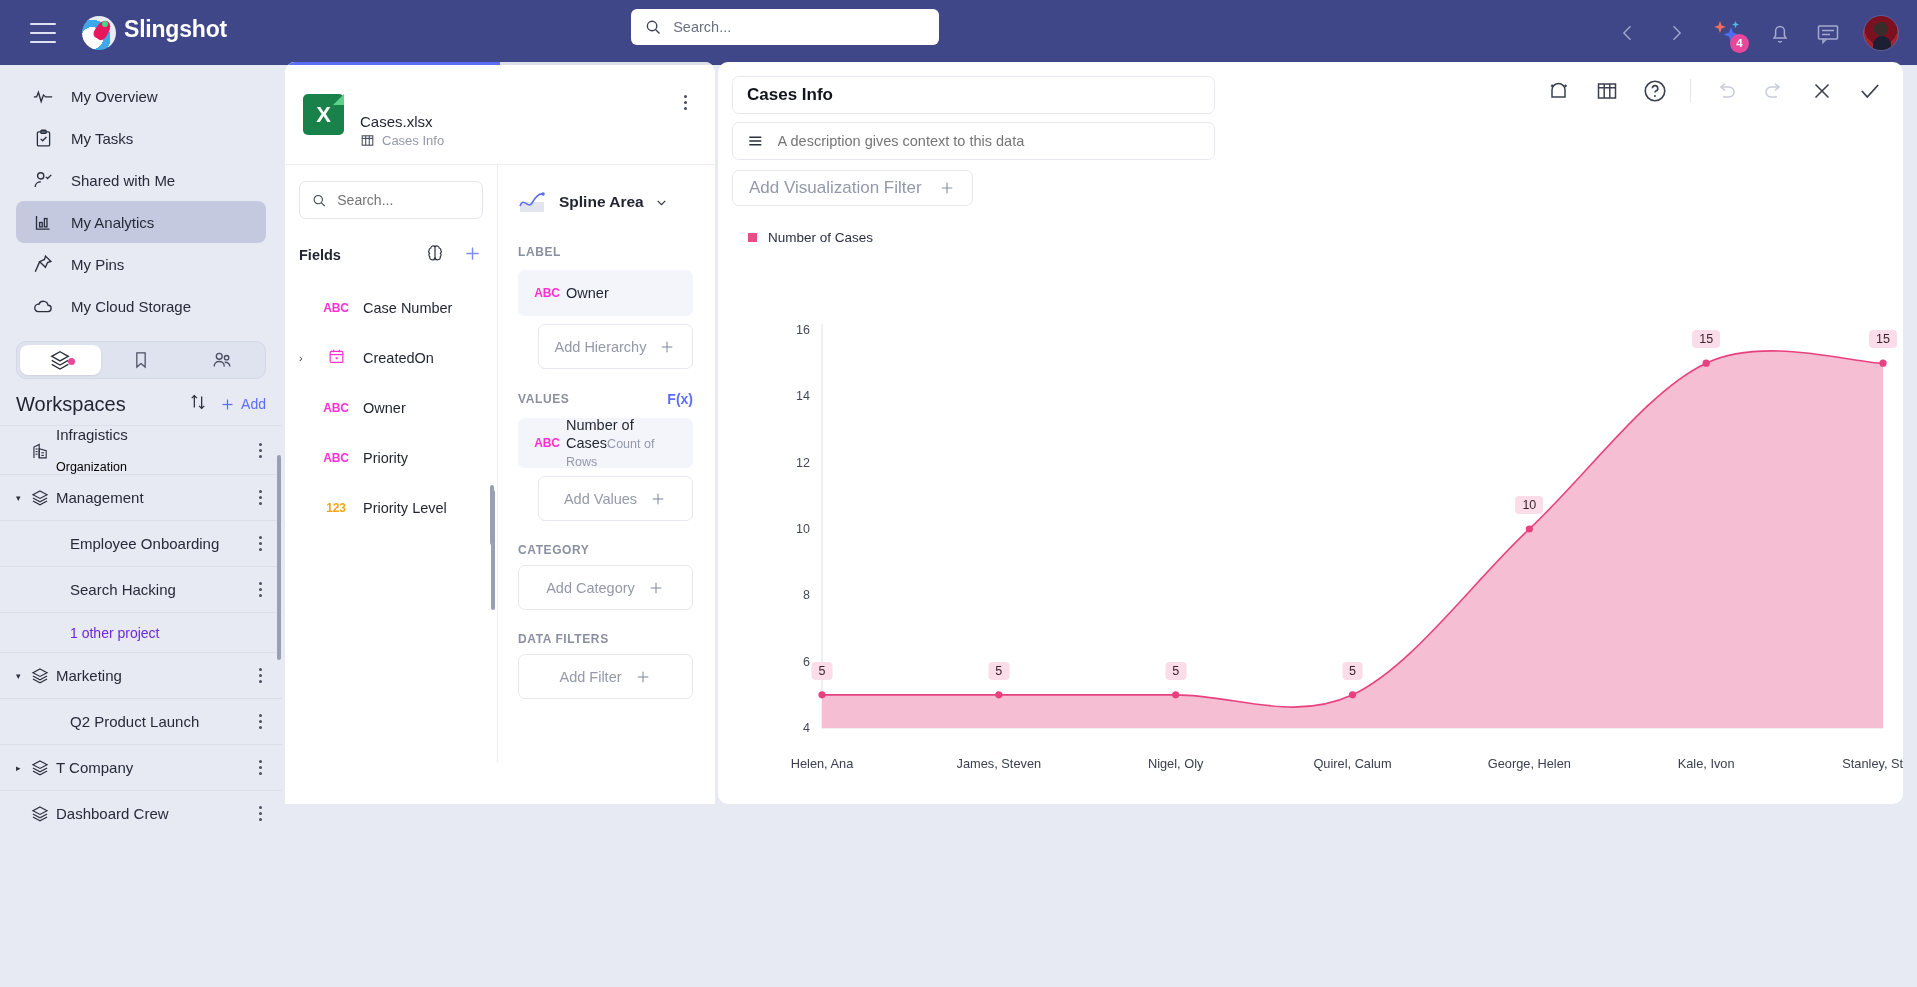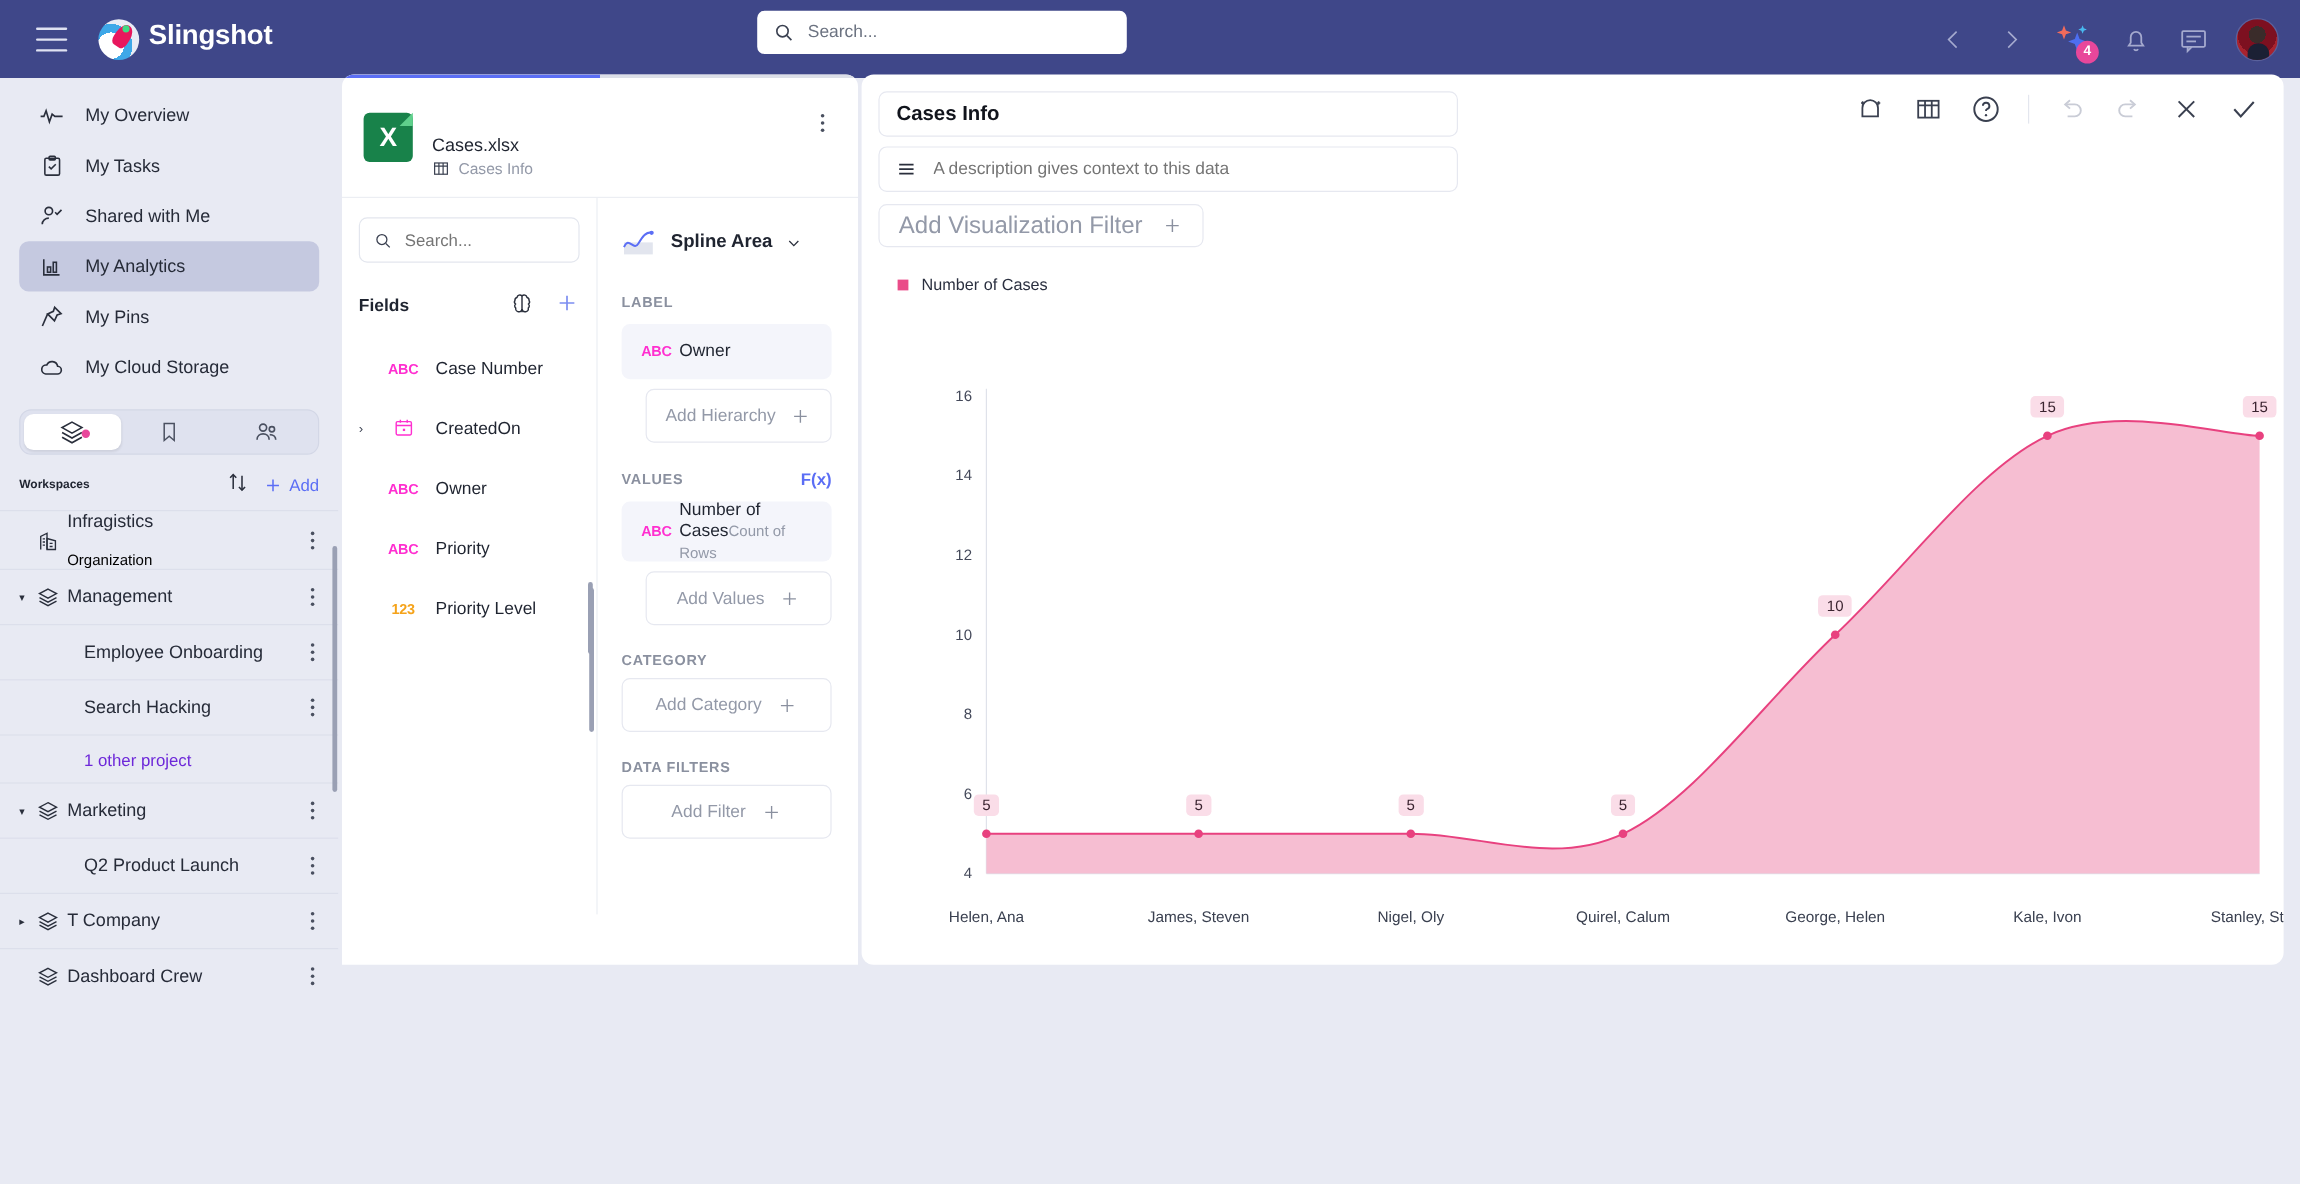--- a/index.html
+++ b/index.html
@@ -79,21 +79,21 @@
     display:flex; margin: 14px 16px 0 16px; background:#dfe2ef;
     border-radius: 10px; height: 38px; padding: 3px; border:1px solid #d3d7e6;
   }
   .seg { flex:1; display:flex; align-items:center; justify-content:center; border-radius:8px; cursor:pointer; position:relative;}
   .seg.active { background:#fff; box-shadow: 0 1px 2px rgba(0,0,0,.08); }
   .dot-pink { width:7px; height:7px; border-radius:50%; background:#e8479b; position:absolute; right: 26px; top: 13px;}
 
   .ws-header {
     display:flex; align-items:center; height: 42px; margin: 4px 16px 0 16px; gap: 10px;
   }
-  .ws-title { font-size: 10px; font-weight: 700; color:#1f2430; flex:1; }
+  .ws-title { font-size: 20px; font-weight: 400; color:#1f2430; flex:1; }
   .ws-add { color:#5b6ef5; font-size:14px; display:flex; align-items:center; gap:5px; cursor:pointer; }
 
   .ws-row {
     display:flex; align-items:center; min-height: 46px; padding-left: 16px; padding-right: 14px;
     border-top: 1px solid #dcdfeb; cursor:pointer;
   }
   .ws-caret { width: 14px; flex: 0 0 14px; font-size: 9px; color:#2a2f3c; }
   .ws-icon { width: 26px; flex:0 0 26px; display:flex; align-items:center; }
   .ws-label { flex:1; font-size: 15px; color:#262b38; }
   .ws-label .sub { display:block; font-size:12.5px; color:#000000; margin-top:17px;}
@@ -169,21 +169,21 @@
     font-family:"Liberation Sans", sans-serif; background:#fff;
   }
   .descInput {
     position:absolute; left: 14px; top: 60px; width: 483px; height: 38px;
     border:1px solid #e6e8f0; border-radius:7px; display:flex; align-items:center; gap:13px; padding: 0 13px;
   }
   .descInput input { border:none; outline:none; font-size:14.5px; width:100%; color:#9399a8; font-family:"Liberation Sans", sans-serif;}
   .filterBtn {
     position:absolute; left: 14px; top: 108px; height: 36px;
     border:1px solid #e6e8f0; border-radius:7px; display:flex; align-items:center; gap: 16px;
-    padding: 0 16px; color:#9399a8; font-size:20px; cursor:pointer;
+    padding: 0 16px; color:#9399a8; font-size:17px; cursor:pointer;
   }
   .charttools { position:absolute; right: 20px; top: 16px; display:flex; align-items:center; gap: 22px; }
   .tico { width: 26px; height:26px; display:flex; align-items:center; justify-content:center; cursor:pointer;}
   .tdiv { width:1px; height: 24px; background:#e3e6ee; }
 
   .legend { position:absolute; left: 30px; top: 168px; display:flex; align-items:center; gap: 11px; font-size: 13.5px; color:#2b3040;}
   .lswatch { width: 9px; height: 9px; background:#ea4c89; }
   .plot { position:absolute; left: 0; top: 188px; width: 1185px; height: 554px; }
   .ylabel { position:absolute; font-size: 12.5px; fill:#44495a; }
 

